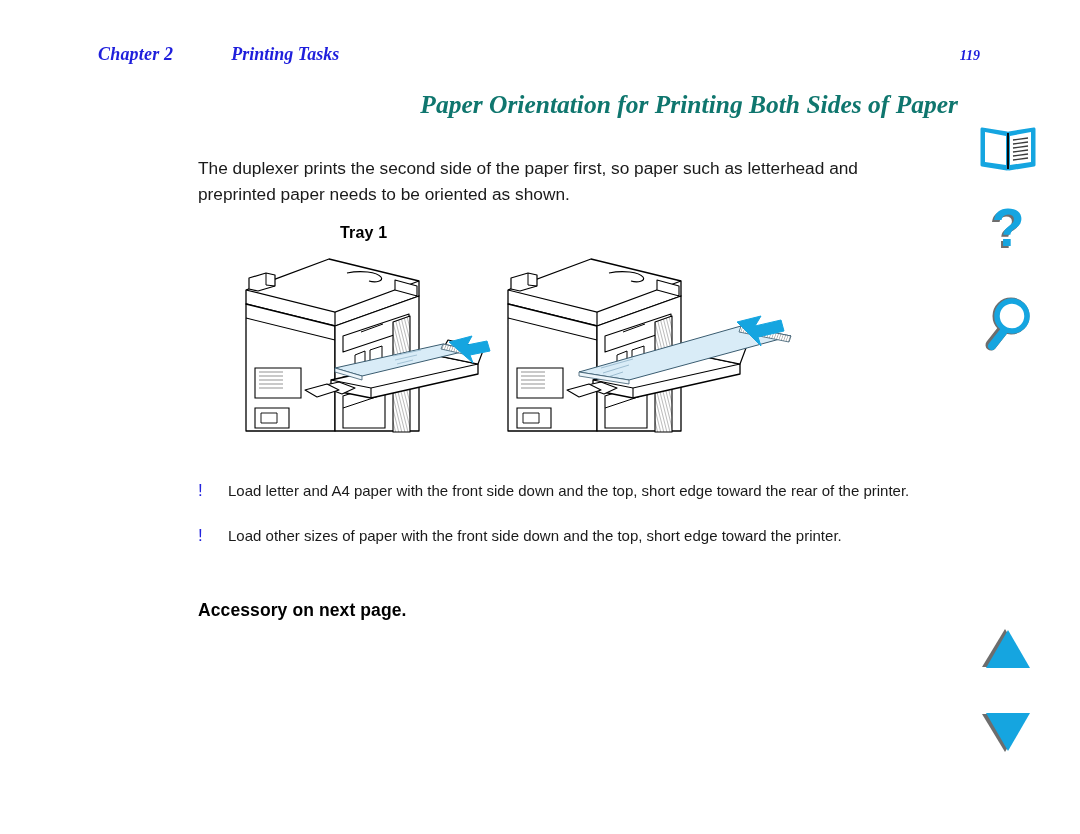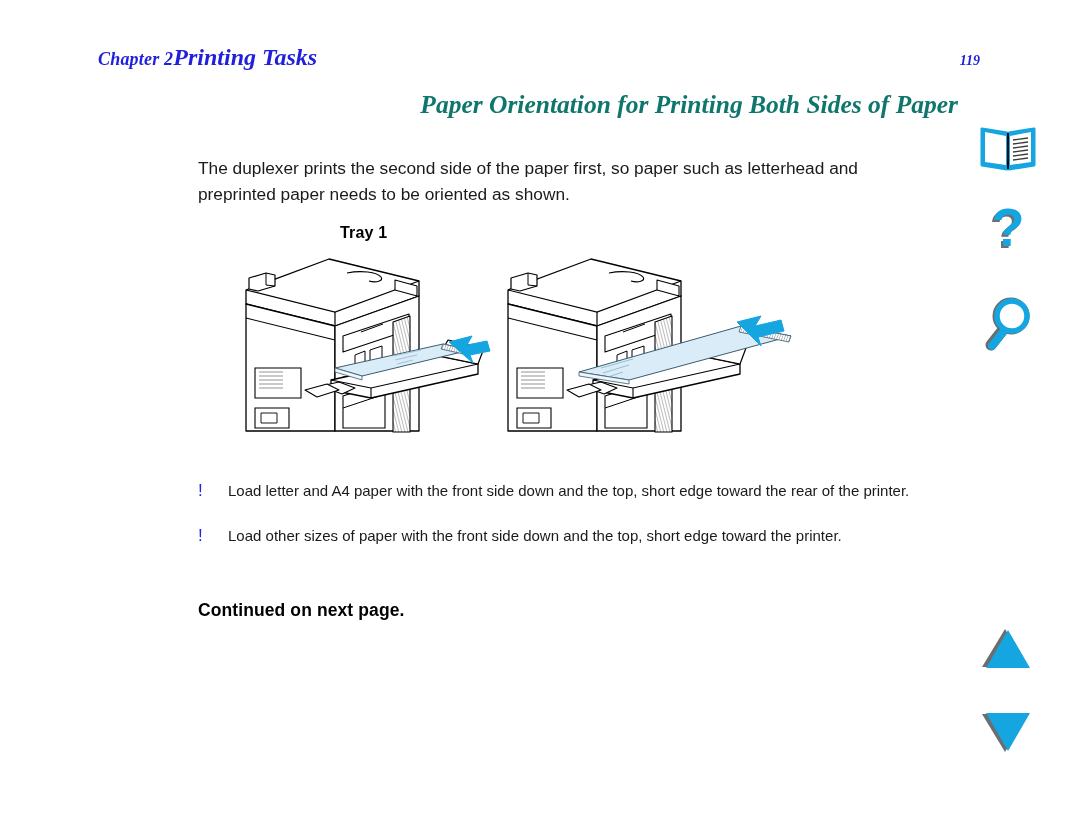--- a/index.html
+++ b/index.html
@@ -24,36 +24,38 @@
 
   
   .running-header {
     position: absolute;
     left: 98px;
     top: 44px;
     width: 882px;
     height: 24px;
     display: flex;
     align-items: baseline;
+    gap: 40px;
   }
   .hdr-chapter {
     font-family: "Liberation Serif", serif;
     font-style: italic;
     font-weight: bold;
     font-size: 18px;
     color: #1f1fdc;
     letter-spacing: 0.2px;
     white-space: nowrap;
   }
   .hdr-section {
     font-family: "Liberation Serif", serif;
     font-style: italic;
     font-weight: bold;
-    font-size: 24px;
+    font-size: 18px;
     color: #1f1fdc;
+    margin-left: 18px;
     white-space: nowrap;
   }
   .hdr-pageno {
     margin-left: auto;
     font-family: "Liberation Serif", serif;
     font-style: italic;
     font-weight: bold;
     font-size: 14px;
     color: #1f1fdc;
   }
@@ -301,21 +303,21 @@
     <div class="bullet-row">
       <span class="bullet-mark">!</span>
       <span class="bullet-text">Load letter and A4 paper with the front side down and the top, short edge toward the rear of the printer.</span>
     </div>
     <div class="bullet-row">
       <span class="bullet-mark">!</span>
       <span class="bullet-text">Load other sizes of paper with the front side down and the top, short edge toward the printer.</span>
     </div>
   </div>
 
-  <div class="continued">Continued on next page.</div>
+  <div class="continued">Accessory on next page.</div>
 
 
   <div class="nav-rail">
 
     <div class="nav-icon" id="icon-book">
       <svg width="62" height="54" viewBox="0 0 62 54" xmlns="http://www.w3.org/2000/svg">
         <path d="M5 9 L5 45 L30 49 L30 13 Z" fill="#15a5e0" stroke="#15a5e0" stroke-width="3" stroke-linejoin="round"></path>
         <path d="M57 9 L57 45 L32 49 L32 13 Z" fill="#15a5e0" stroke="#15a5e0" stroke-width="3" stroke-linejoin="round"></path>
         <path d="M8 12 L8 42 L29 45 L29 16 Z" fill="#ffffff"></path>
         <path d="M54 12 L54 42 L33 45 L33 16 Z" fill="#ffffff"></path>

